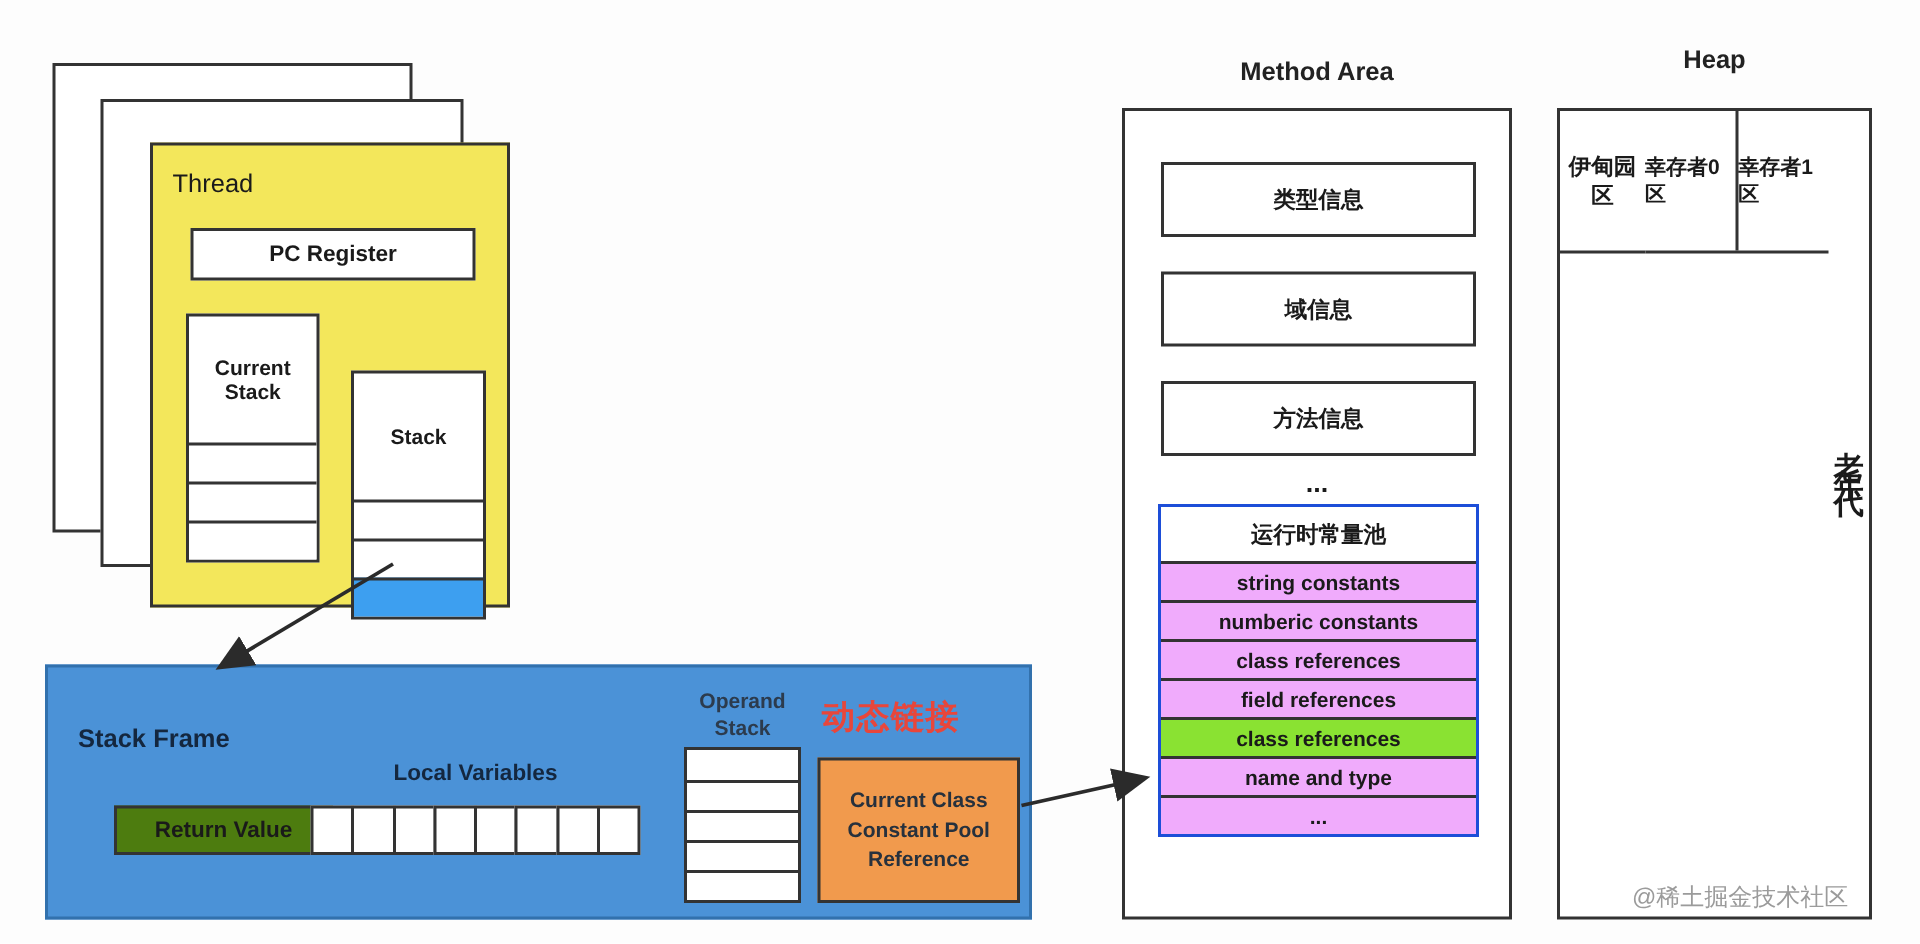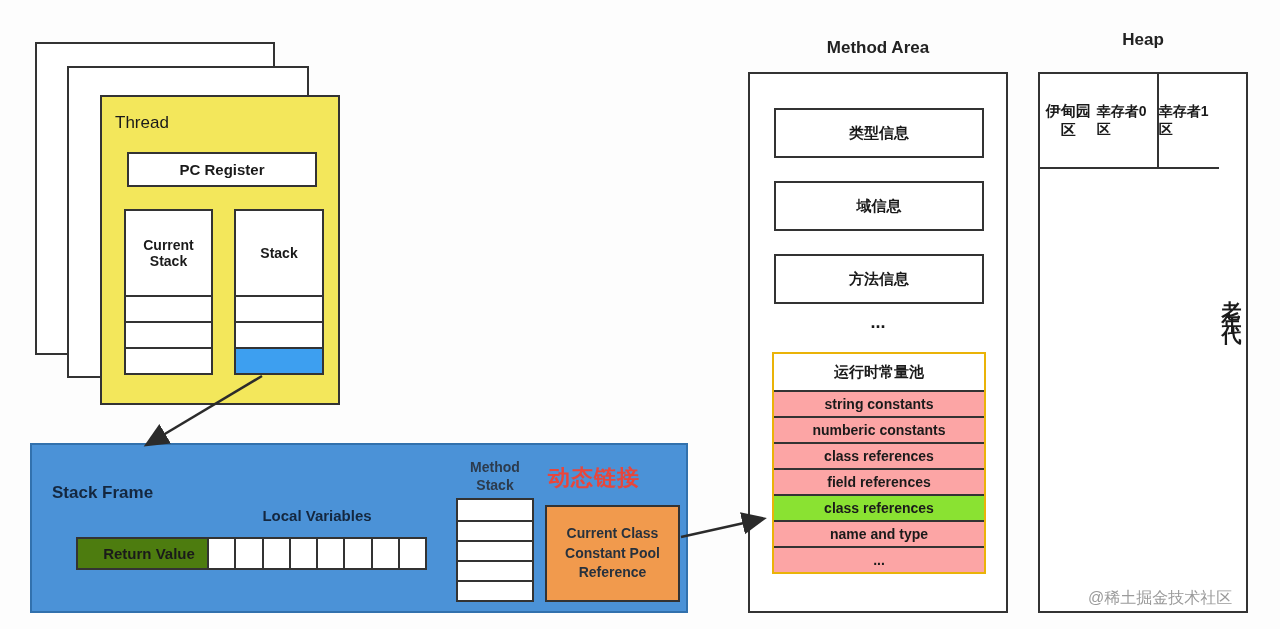--- a/index.html
+++ b/index.html
@@ -11,21 +11,21 @@
   .paper { position: absolute; background: #fff; border: 2px solid #333; }
   .paper-back { left: 35px; top: 42px; width: 240px; height: 313px; }
   .paper-mid  { left: 67px; top: 66px; width: 242px; height: 312px; }
   .thread-box { position: absolute; left: 100px; top: 95px; width: 240px; height: 310px;
                 background: #f3e75b; border: 2px solid #333; }
   .thread-title { position: absolute; left: 13px; top: 16px; font-size: 17px; font-weight: normal; color: #1a1a1a; }
   .pc-register { position: absolute; left: 25px; top: 55px; width: 190px; height: 35px;
                  background: #fff; border: 2px solid #333; font-weight: bold; font-size: 15px; color: #1a1a1a; }
   .col { position: absolute; top: 112px; border: 2px solid #333; background: #fff; }
   .native-col { left: 22px;  width: 89px; }
-  .stack-col  { left: 132px; width: 90px; }
+  .stack-col  { left: 132px; width: 90px; margin-top: 38px; }
   .col-head { height: 84px; display: flex; align-items: center; justify-content: center;
               text-align: center; font-weight: bold; font-size: 14px; color: #1a1a1a; padding: 0 6px; }
   .col-cell { height: 26px; border-top: 2px solid #333; background: #fff; }
   .col-cell.blue { background: #3d9ff0; }
 
   
   .stack-frame { position: absolute; left: 30px; top: 443px; width: 658px; height: 170px;
                  background: #4b92d7; border: 2px solid #3271ad; }
   .sf-title { position: absolute; left: 20px; top: 38px; font-size: 17px; font-weight: bold; color: #14273f; }
   .return-value { position: absolute; left: 12px; top: 92px; width: 146px; height: 33px;
@@ -51,25 +51,25 @@
               font-size: 17px; font-weight: bold; color: #222; }
   .method-area { position: absolute; left: 748px; top: 72px; width: 260px; height: 541px;
                  border: 2px solid #333; background: #fff; }
   .ma-box { position: absolute; left: 24px; width: 210px; height: 50px; border: 2px solid #333;
             background: #fff; font-weight: bold; font-size: 15px; color: #1a1a1a; }
   .ma-box.s0 { top: 34px; }
   .ma-box.s1 { top: 107px; }
   .ma-box.s2 { top: 180px; }
   .ma-ellipsis { position: absolute; left: 0; top: 238px; width: 100%; text-align: center;
                  font-size: 18px; font-weight: bold; color: #1a1a1a; }
-  .pool { position: absolute; left: 22px; top: 278px; width: 214px; border: 2px solid #eab308; background: #fff; }
+  .pool { position: absolute; left: 22px; top: 262px; width: 214px; border: 2px solid #1d4ed8; background: #fff; }
   .pool-title { height: 36px; display: flex; align-items: center; justify-content: center;
                 font-weight: bold; font-size: 15px; color: #1a1a1a; }
   .pool-item { height: 26px; border-top: 2px solid #333; display: flex; align-items: center;
-               justify-content: center; font-weight: bold; font-size: 14px; color: #1a1a1a; background: #fca5a5; }
+               justify-content: center; font-weight: bold; font-size: 14px; color: #1a1a1a; background: #f0abfc; }
   .pool-item.highlight { background: #8ae232; }
 
   
   .heap-title { position: absolute; left: 1038px; top: 30px; width: 210px; text-align: center;
                 font-size: 17px; font-weight: bold; color: #222; }
   .heap { position: absolute; left: 1038px; top: 72px; width: 210px; height: 541px;
           border: 2px solid #333; background: #fff; display: flex; flex-direction: row; }
   .heap-eden { height: 95px; border-bottom: 2px solid #333; font-weight: bold; font-size: 15px; color: #1a1a1a; }
   .heap-survivors { height: 95px; border-bottom: 2px solid #333; display: flex; }
   .heap-survivor { flex: 1; display: flex; align-items: center; justify-content: center;
@@ -119,21 +119,21 @@
       <div class="lv-cell"></div>
       <div class="lv-cell"></div>
       <div class="lv-cell"></div>
       <div class="lv-cell"></div>
       <div class="lv-cell"></div>
       <div class="lv-cell"></div>
       <div class="lv-cell"></div>
       <div class="lv-cell"></div>
     </div>
 
-    <div class="op-label">Method Stack</div>
+    <div class="op-label">Operand Stack</div>
     <div class="op-cells">
       <div class="op-cell"></div>
       <div class="op-cell"></div>
       <div class="op-cell"></div>
       <div class="op-cell"></div>
       <div class="op-cell"></div>
     </div>
 
     <div class="dyn-link">动态链接</div>
     <div class="cpool-ref center">Current Class Constant Pool Reference</div>

